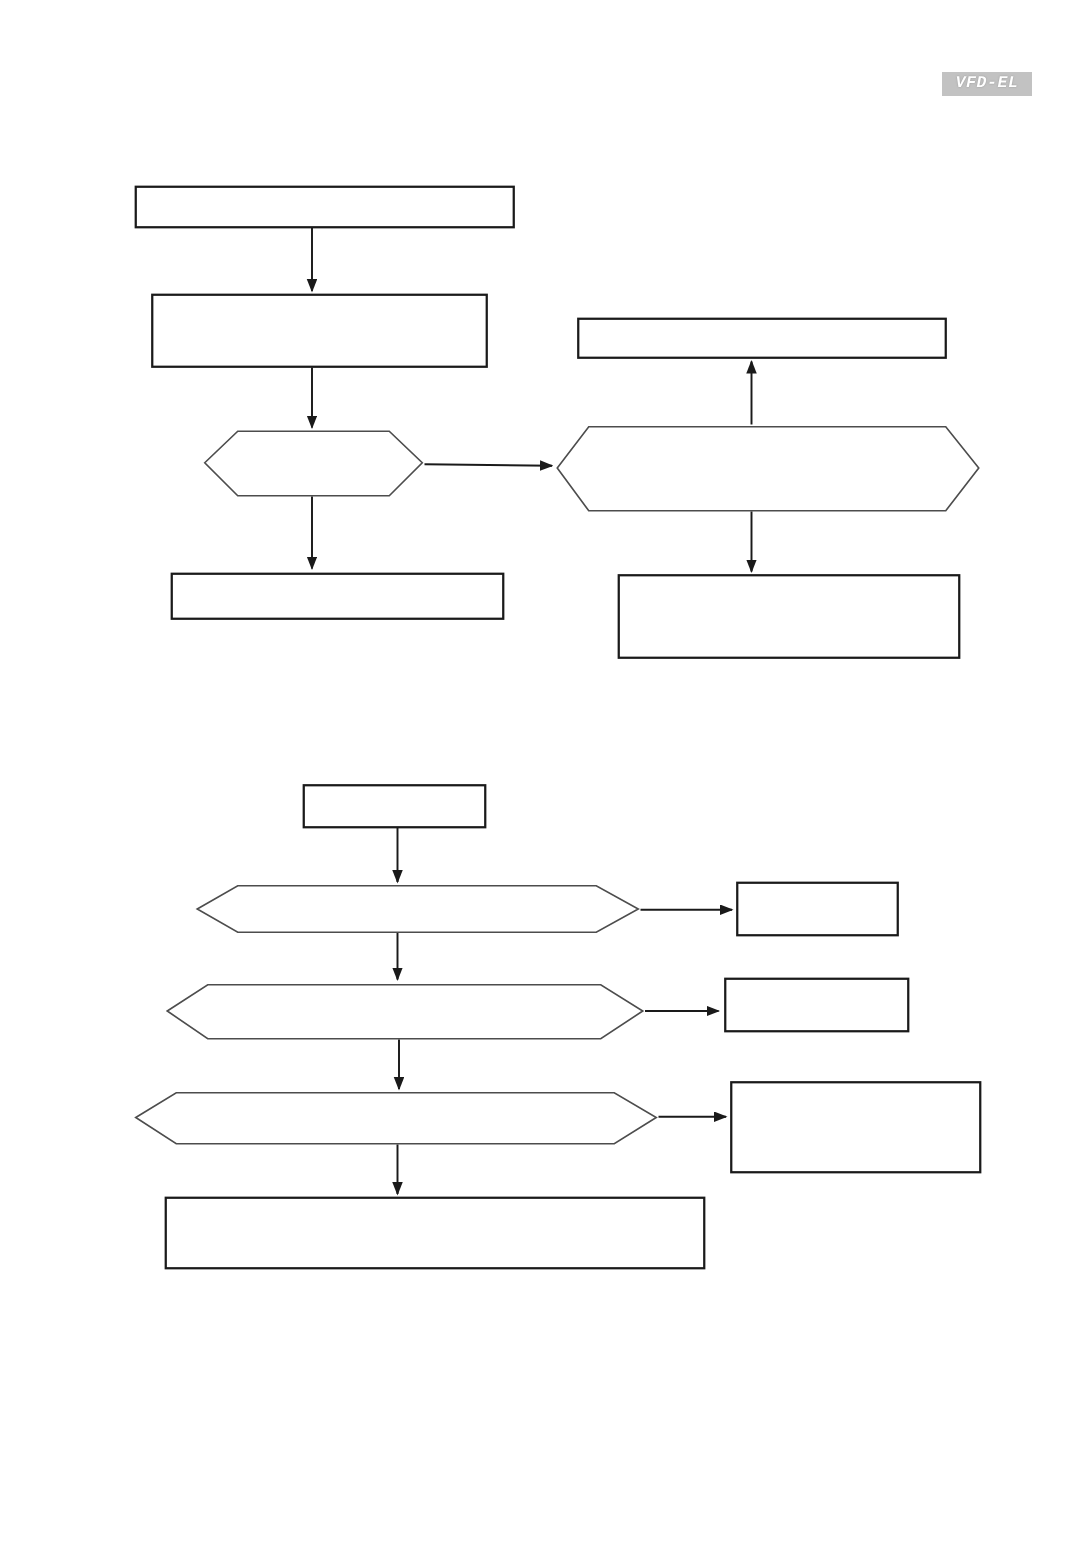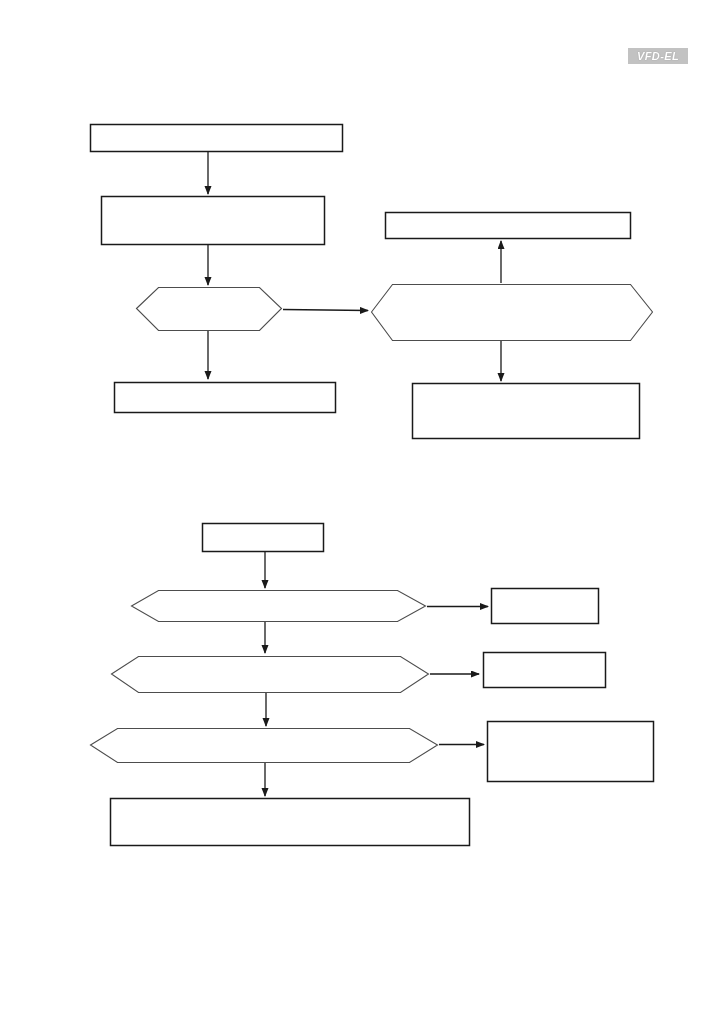--- a/index.html
+++ b/index.html
@@ -5,21 +5,21 @@
   html, body {
     margin: 0;
     padding: 0;
     background: #ffffff;
   }
   .page {
     position: relative;
     width: 726px;
     height: 1032px;
     background: #ffffff;
-    font-family: Liberation Sans, sans-serif;
+    font-family: Liberation Mono, monospace;
     overflow: hidden;
   }
   .logo-badge {
     position: absolute;
     left: 628px;
     top: 48px;
     width: 60px;
     height: 16px;
     background: var(--logo-bg, #c2c2c2);
     display: flex;

